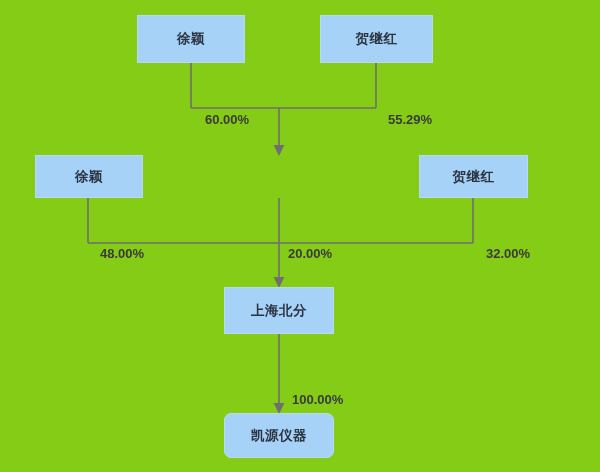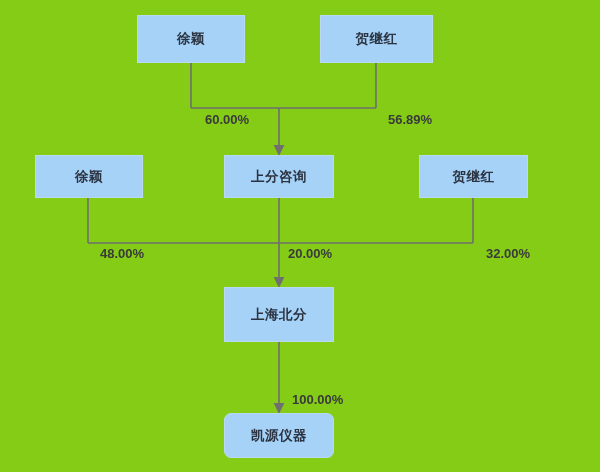--- a/index.html
+++ b/index.html
@@ -84,39 +84,36 @@
   </div>
 
   <div class="node" style="left:320px; top:15px; width:113px; height:48px;">
     <span>贺继红</span>
   </div>
 
   <div class="node" style="left:35px; top:155px; width:108px; height:43px;">
     <span>徐颖</span>
   </div>
 
-  <div class="node" style="left:224px; top:155px; width:110px; height:43px;">
-    <span>上分咨询</span>
-  </div>
 
   <div class="node" style="left:419px; top:155px; width:109px; height:43px;">
     <span>贺继红</span>
   </div>
 
-  <div class="node" style="left:224px; top:287px; width:110px; height:55px;">
+  <div class="node" style="left:224px; top:287px; width:110px; height:47px;">
     <span>上海北分</span>
   </div>
 
   <div class="node" style="left:224px; top:413px; width:110px; height:45px;border-radius:7px;">
     <span>凯源仪器</span>
   </div>
 
   <div class="edge-label" style="left:205px; top:77px;">60.00%</div>
 
-  <div class="edge-label" style="left:388px; top:77px;">56.89%</div>
+  <div class="edge-label" style="left:388px; top:77px;">55.29%</div>
 
   <div class="edge-label" style="left:100px; top:211px;">48.00%</div>
 
   <div class="edge-label" style="left:288px; top:211px;">20.00%</div>
 
   <div class="edge-label" style="left:486px; top:211px;">32.00%</div>
 
   <div class="edge-label" style="left:292px; top:357px;">100.00%</div>
 
 </div>

